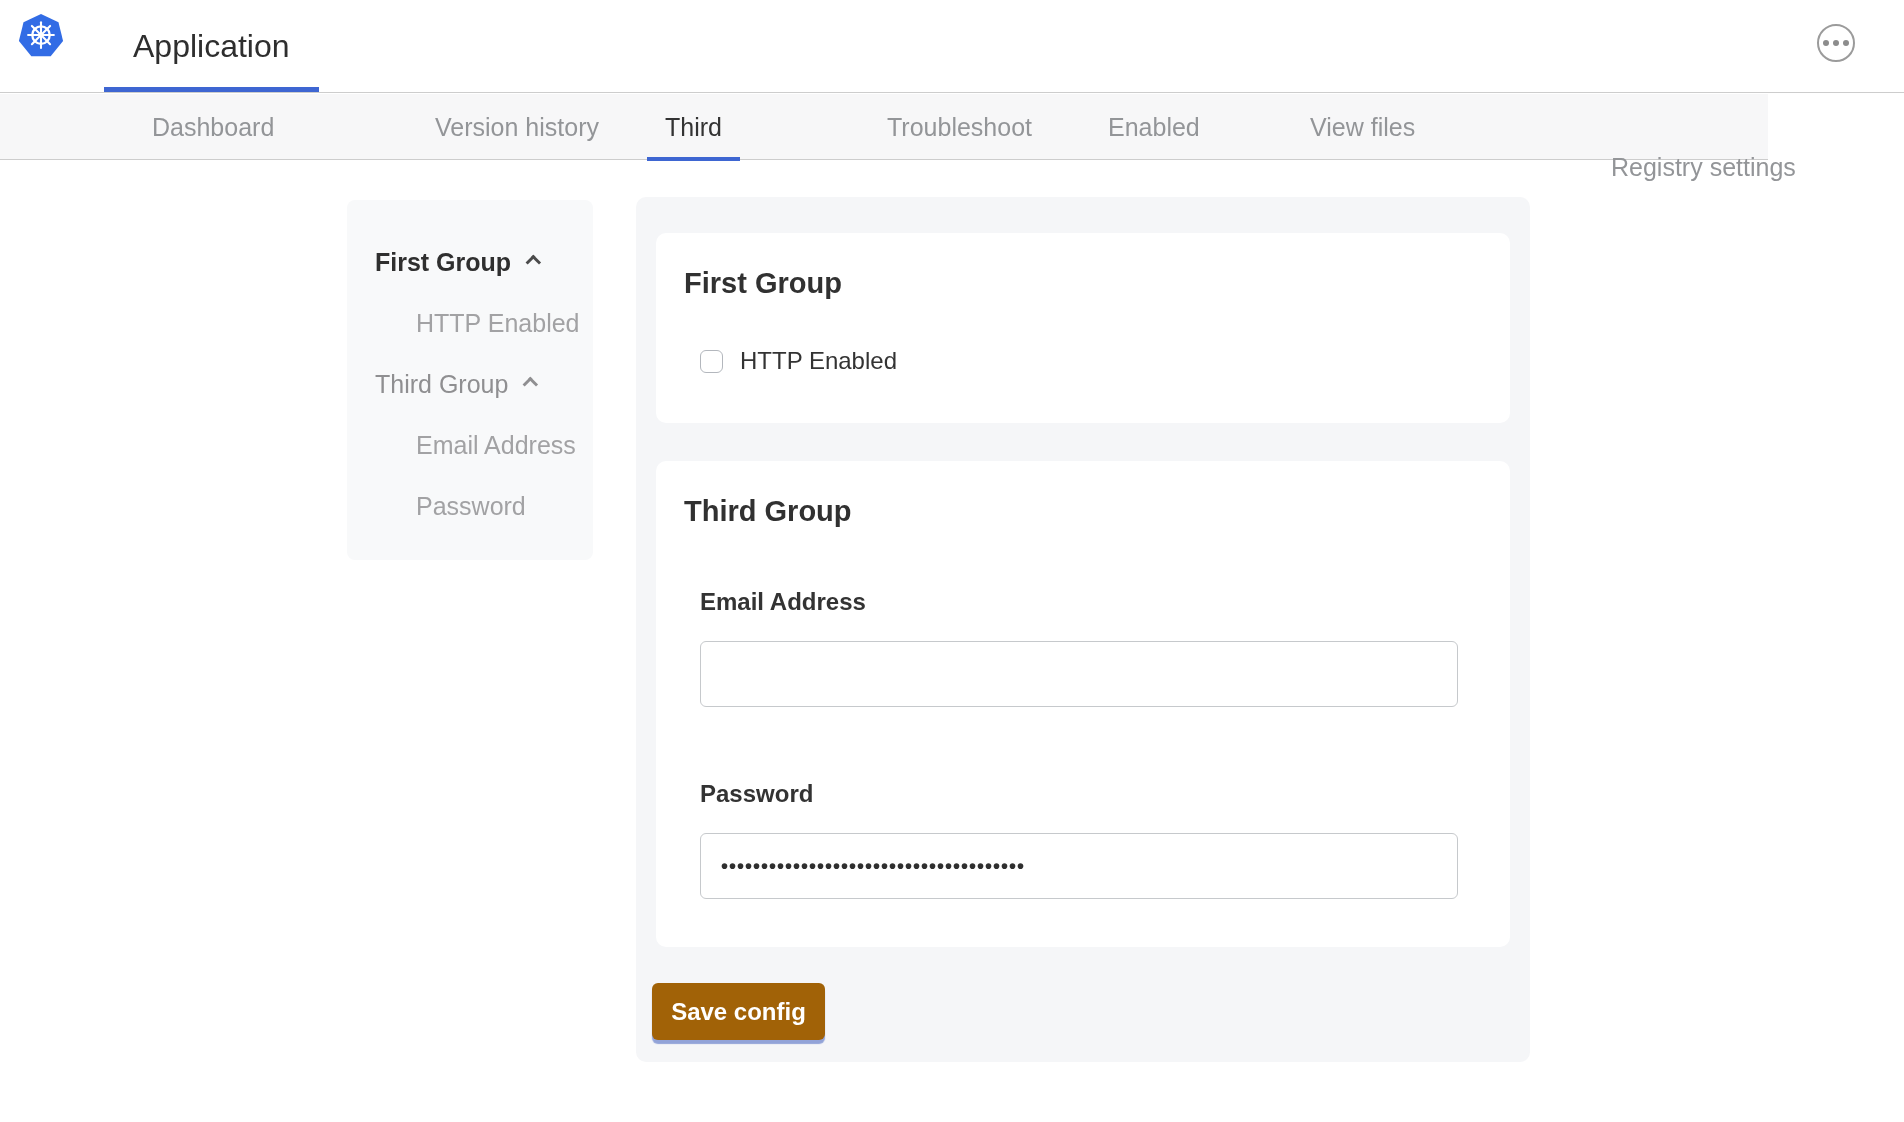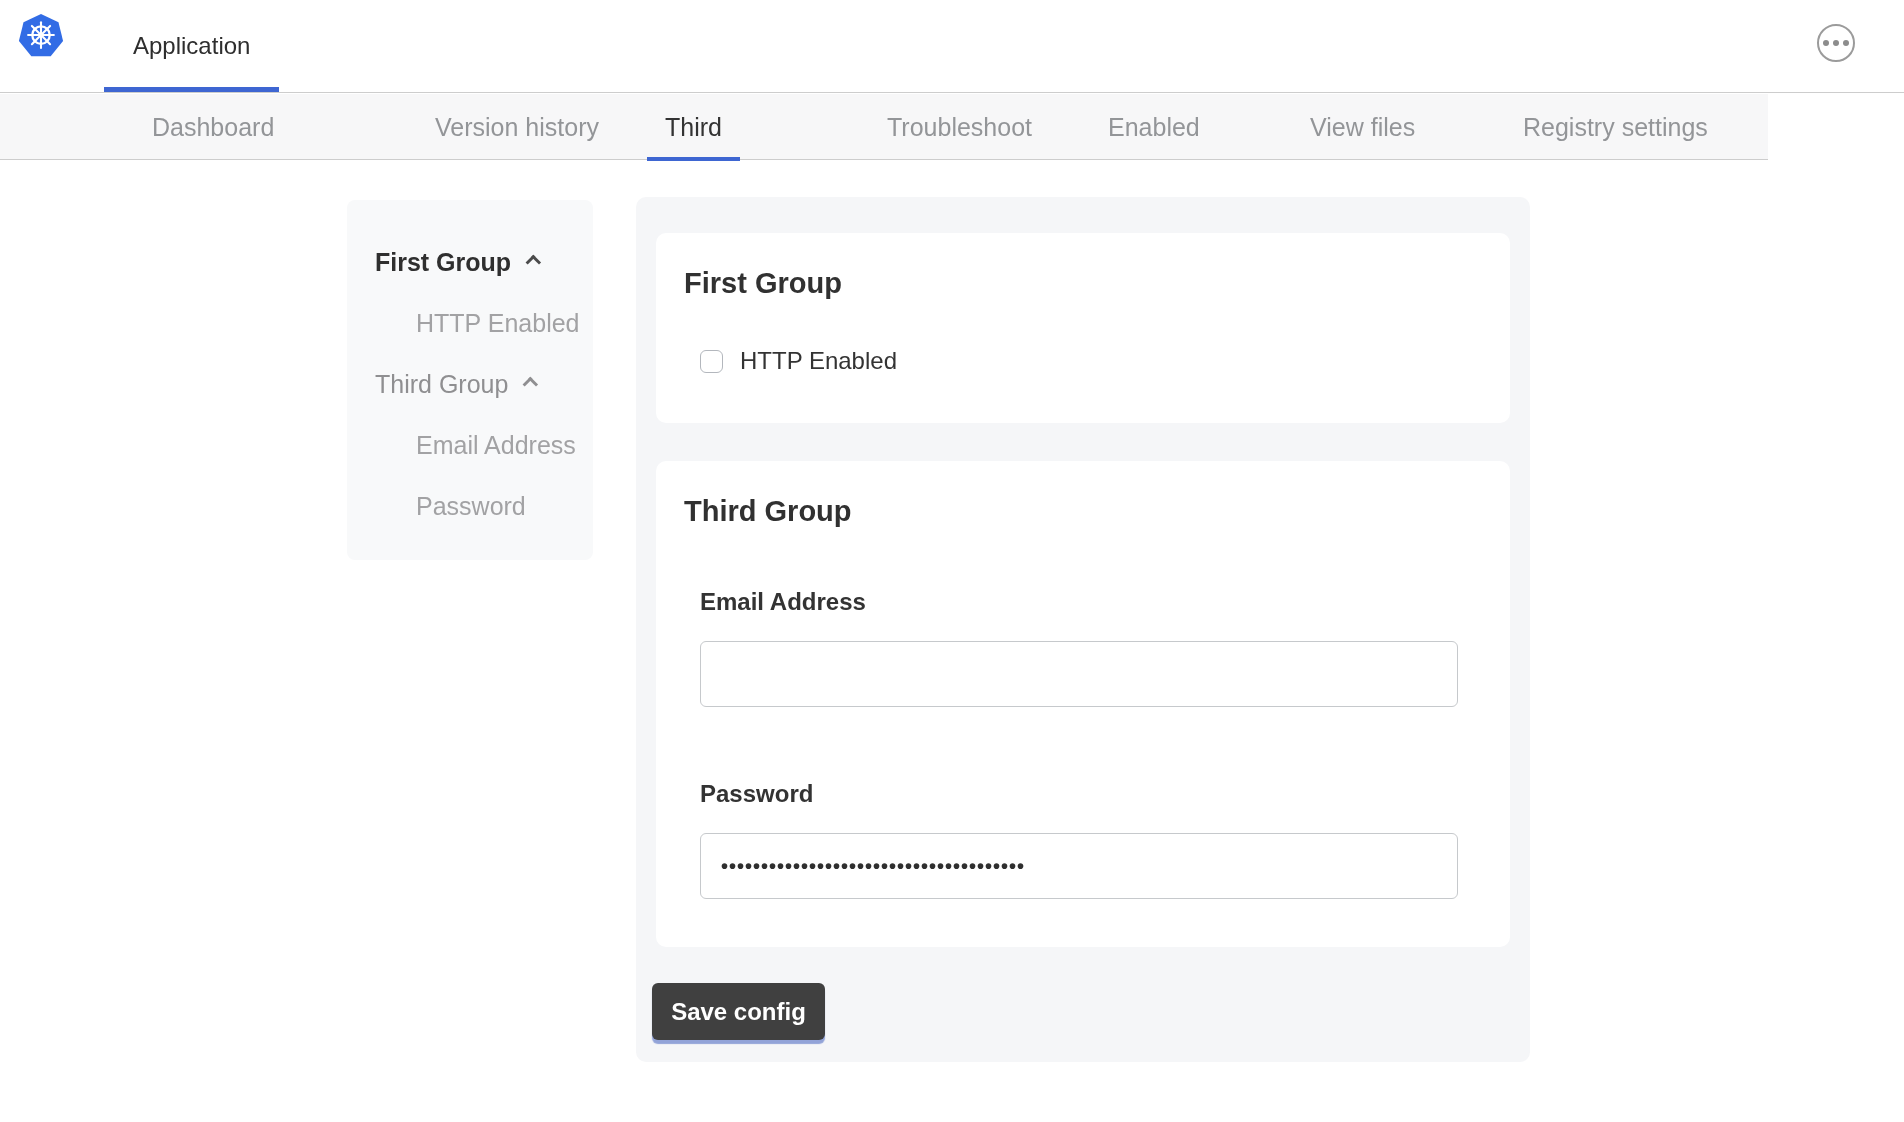--- a/index.html
+++ b/index.html
@@ -5,38 +5,38 @@
   * { margin:0; padding:0; box-sizing:border-box; }
   html,body { width:1904px; height:1122px; background:#ffffff;
     font-family:"Liberation Sans", sans-serif; color:#323232; overflow:hidden; }
   .canvas { position:relative; width:1904px; height:1122px; }
 
   
   .header { position:absolute; left:0; top:0; width:1904px; height:93px;
     background:#ffffff; border-bottom:1px solid #cdcdcd; }
   .logo { position:absolute; left:18px; top:13px; width:46px; height:46px; }
   .app-tab { position:absolute; left:104px; top:0; height:92px; padding:0 29px;
-    display:flex; align-items:center; font-size:24px; color:#2e2e2e; }
+    display:flex; align-items:center; font-size:32px; color:#2e2e2e; }
   .app-tab::after { content:""; position:absolute; left:0; right:0; bottom:0;
     height:5px; background:#3e66d2; }
   .overflow-btn { position:absolute; left:1817px; top:24px; width:38px; height:38px;
     border:2px solid #9b9b9b; border-radius:50%; background:#fff;
     display:flex; align-items:center; justify-content:center; gap:4px; cursor:pointer; }
   .overflow-btn i { width:6px; height:6px; border-radius:50%; background:#8c8c8c; display:block; }
 
   
   .subnav { position:absolute; left:0; top:94px; width:1768px; height:66px;
     background:#f7f7f8; border-bottom:1px solid #cdcdcd; }
   .subnav .item { position:absolute; top:0; height:66px; display:flex; align-items:center;
     font-size:25px; color:#939598; cursor:pointer; white-space:nowrap; }
   .subnav .item.active { color:#333333; }
   .subnav .item.active::after { content:""; position:absolute; left:-18px; right:-18px;
     bottom:-1px; height:4px; background:#3e66d2; }
   .nav-1{left:152px;} .nav-2{left:387px;margin-left:48px;} .nav-3{left:665px;} .nav-4{left:887px;}
-  .nav-5{left:1108px;} .nav-6{left:1310px;} .nav-7{left:1523px;}
+  .nav-5{left:1108px;} .nav-6{left:1310px;} .nav-7{left:1611px;margin-top:40px;}
 
   
   .sidebar { position:absolute; left:347px; top:200px; width:246px; height:360px;
     background:#f8f9fa; border-radius:8px; padding:32px 0 0 28px; }
   .side-item { height:61px; display:flex; align-items:center; font-size:25px;
     color:#a2a2a4; cursor:pointer; white-space:nowrap; }
   .side-item.group { color:#8f8f91; }
   .side-item.group.active { color:#2f2f2f; font-weight:bold; }
   .side-item.field { padding-left:25px; }
   .chev { display:inline-block; width:11px; height:11px; border-top:3px solid #4b4b4b;
@@ -62,21 +62,21 @@
   .field-label { font-size:24px; line-height:30px; font-weight:600; color:#333333; }
   .fl-email { margin-top:56px; }
   .fl-pass  { margin-top:72px; }
   .text-input { display:block; margin-top:24px; width:758px; height:66px;
     border:1px solid #c6c9cc; border-radius:6px; background:#ffffff;
     font-family:"Liberation Sans", sans-serif; font-size:22px; color:#2f2f2f;
     padding:0 20px; outline:none; }
   .pass-input { letter-spacing:1px; font-weight:bold; font-size:20px; }
 
   .save-btn { position:absolute; left:16px; top:786px; width:173px; height:57px;
-    background:#404040; border:none; border-radius:6px; color:#ffffff;
+    background:#a16207; border:none; border-radius:6px; color:#ffffff;
     font-family:"Liberation Sans", sans-serif; font-size:24px; font-weight:bold;
     box-shadow:0 4px 1px #92a3d8; cursor:default; }
 </style>
 </head>
 <body>
 
 <div class="canvas">
 
   <div class="header">
     <svg class="logo" viewBox="0 0 100 100">

